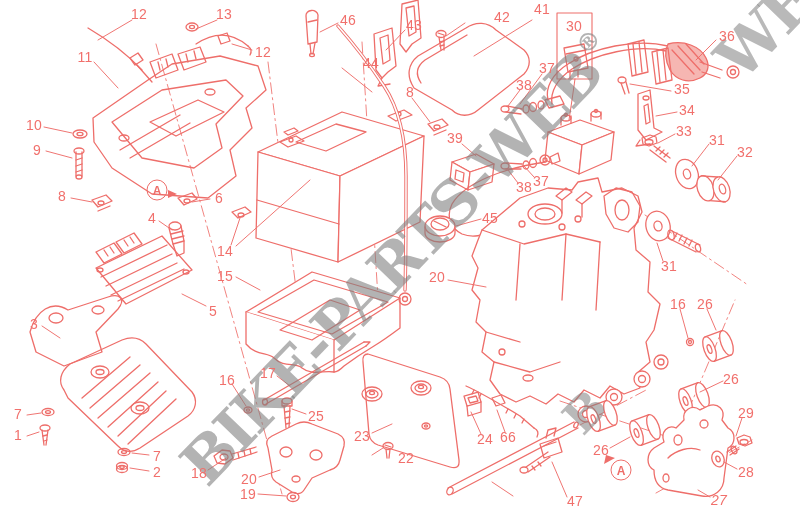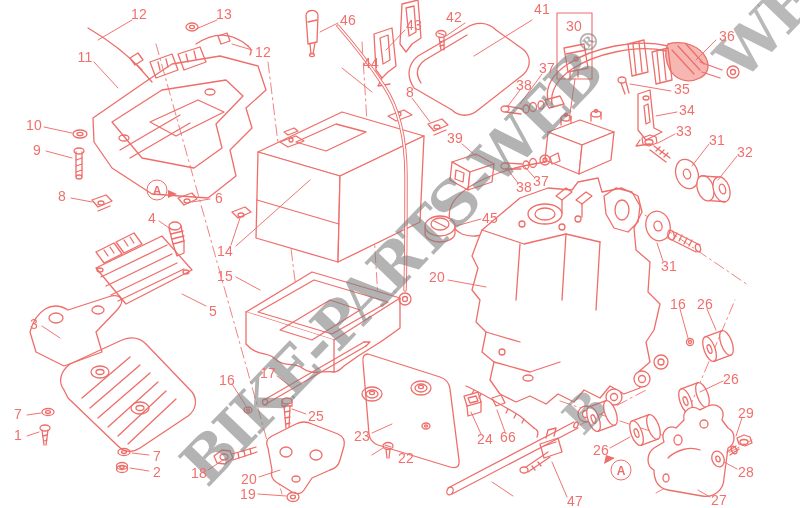--- a/index.html
+++ b/index.html
@@ -633,39 +633,39 @@
       <span class="plabel" style="left: 248px; top: 494px;">19</span>
       <span class="plabel" style="left: 249px; top: 479px;">20</span>
       <span class="plabel" style="left: 316px; top: 416px;">25</span>
       <span class="plabel" style="left: 362px; top: 458px; margin-left: 44px;">22</span>
       <span class="plabel" style="left: 362px; top: 436px;">23</span>
       <span class="plabel" style="left: 485px; top: 439px;">24</span>
       <span class="plabel" style="left: 522px; top: 500px; margin-top: 40px;">25</span>
       <span class="plabel" style="left: 705px; top: 304px;">26</span>
       <span class="plabel" style="left: 731px; top: 379px;">26</span>
       <span class="plabel" style="left: 601px; top: 450px;">26</span>
-      <span class="plabel" style="left: 719px; top: 500px;">27</span>
+      <span class="plabel" style="left: 719px; top: 500px; font-style: italic;">27</span>
       <span class="plabel" style="left: 746px; top: 472px;">28</span>
       <span class="plabel" style="left: 746px; top: 413px;">29</span>
       <span class="plabel" style="left: 437px; top: 277px;">20</span>
       <span class="plabel" style="left: 717px; top: 140px;">31</span>
       <span class="plabel" style="left: 669px; top: 266px;">31</span>
       <span class="plabel" style="left: 745px; top: 152px;">32</span>
       <span class="plabel" style="left: 684px; top: 131px;">33</span>
       <span class="plabel" style="left: 687px; top: 110px;">34</span>
       <span class="plabel" style="left: 682px; top: 89px;">35</span>
       <span class="plabel" style="left: 727px; top: 36px;">36</span>
       <span class="plabel" style="left: 547px; top: 68px;">37</span>
       <span class="plabel" style="left: 541px; top: 181px;">37</span>
       <span class="plabel" style="left: 524px; top: 85px;">38</span>
       <span class="plabel" style="left: 524px; top: 187px;">38</span>
       <span class="plabel" style="left: 455px; top: 138px;">39</span>
       <span class="plabel" style="left: 574px; top: 26px;">30</span>
       <span class="plabel" style="left: 542px; top: 9px;">41</span>
-      <span class="plabel" style="left: 454px; top: 17px;">42</span>
+      <span class="plabel" style="left: 502px; top: 17px;">42</span>
       <span class="plabel" style="left: 414px; top: 25px;">43</span>
       <span class="plabel" style="left: 347px; top: 63px; margin-left: 24px;">44</span>
       <span class="plabel" style="left: 490px; top: 218px;">45</span>
       <span class="plabel" style="left: 348px; top: 20px;">46</span>
       <span class="plabel" style="left: 575px; top: 501px;">47</span>
       <span class="plabel" style="left: 508px; top: 437px;">66</span>
       <span class="amarker" style="left: 157px; top: 190px;">A</span>
       <span class="amarker" style="left: 621px; top: 470px;">A</span>
     </div>
 

